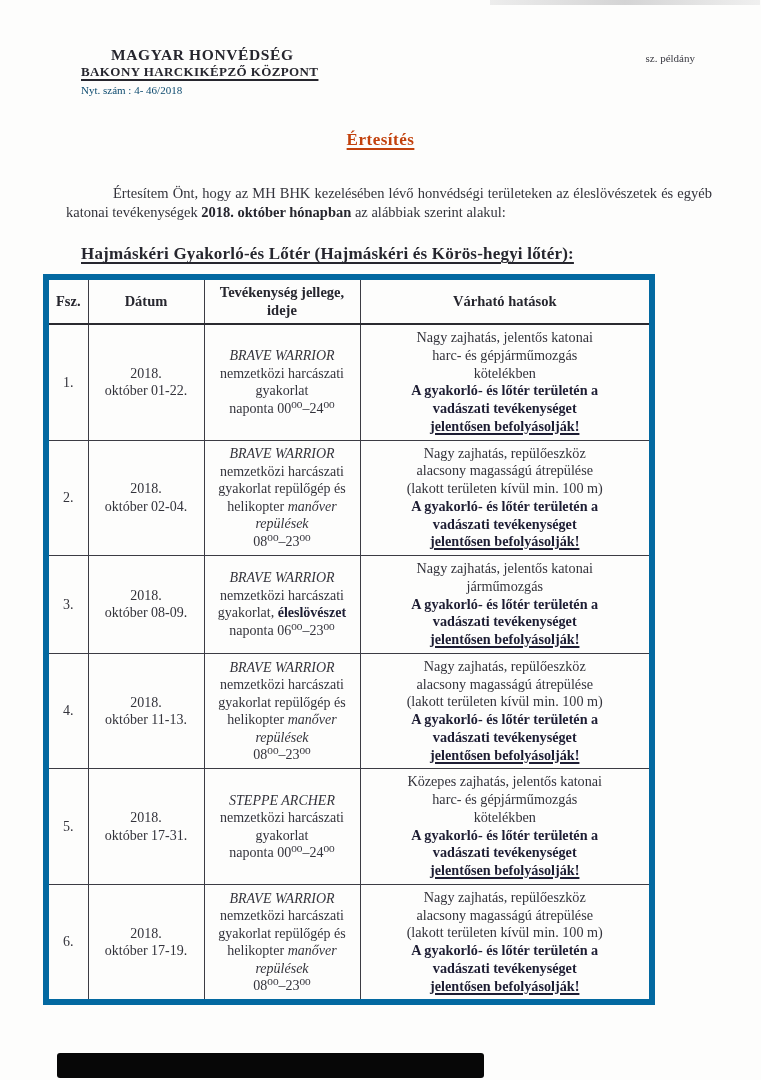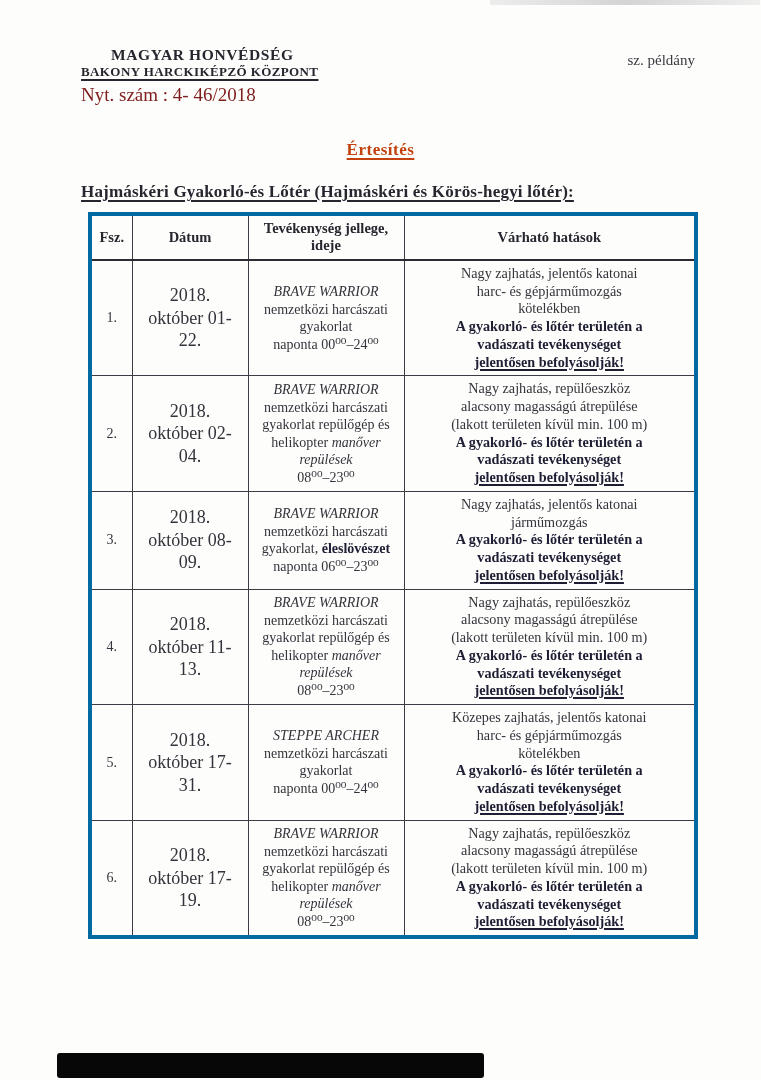--- a/index.html
+++ b/index.html
@@ -17,22 +17,22 @@
   .letterhead { position: relative; padding: 46px 66px 0 81px; }
   .org1 {
     font-weight: bold; font-size: 15.5px; letter-spacing: 0.6px;
     padding-left: 30px; color: #26262e;
   }
   .org2 {
     font-weight: bold; font-size: 13px; letter-spacing: 0.4px;
     text-decoration: underline; text-decoration-thickness: 1.5px;
     text-underline-offset: 3px; color: #26262e;
   }
-  .reg { font-size: 19px; margin-top: 4px; color: #7f1d1d; }
-  .copy { position: absolute; top: 52px; right: 66px; font-size: 15px; color: #3a3a42; }
+  .reg { font-size: 11px; margin-top: 4px; color: #0c4a6e; }
+  .copy { position: absolute; top: 52px; right: 66px; font-size: 11px; color: #3a3a42; }
 
   
   .title {
     margin: 34px 0 0 0; text-align: center;
     font-size: 17px; font-weight: bold; letter-spacing: 0.5px;
     text-decoration: underline; text-decoration-thickness: 1.5px;
     text-underline-offset: 3px; color: #c2410c;
   }
 
   
@@ -47,37 +47,37 @@
   .section {
     margin: 22px 0 10px 81px;
     font-size: 17px; font-weight: bold; letter-spacing: 0.2px;
     text-decoration: underline; text-decoration-thickness: 1.5px;
     text-underline-offset: 3px; color: #26262e;
   }
 
   
   table.sched {
     border-collapse: collapse; table-layout: fixed;
-    margin-left: 88px; width: 606px;
-    border: 4px solid #0369a1;
+    margin-left: 43px; width: 606px;
+    border: 6px solid #0369a1;
   }
   .sched th, .sched td {
     border: 1px solid #3c3c44;
     vertical-align: middle; text-align: center;
     padding: 4px 5px;
     font-size: 14px; line-height: 1.25;
     color: #33333b;
     overflow: hidden;
   }
   .sched th {
     font-weight: bold; font-size: 14.5px; color: #26262e;
     border-bottom: 2px solid #2a2a30; height: 34px; line-height: 1.2;
   }
   .sched td.c-num { font-size: 14px; }
-  .sched td.c-date { font-size: 18px; }
+  .sched td.c-date { font-size: 14px; }
   .sched td.c-act { font-size: 14px; }
   .sched td.c-eff { font-size: 14.2px; }
   .cellline { text-align: center; }
   .it { font-style: italic; text-align: right; }
   .bd { font-weight: bold; color: #1d1d33; }
   .ul { text-decoration: underline; text-decoration-thickness: 1.5px; text-underline-offset: 2px; }
 
   
   .scan-bar {
     position: absolute; left: 57px; top: 1053px;
@@ -96,20 +96,21 @@
 
   <div class="letterhead">
     <div class="org1">MAGYAR HONVÉDSÉG</div>
     <div class="org2">BAKONY HARCKIKÉPZŐ KÖZPONT</div>
     <div class="reg">Nyt. szám : 4- 46/2018</div>
     <div class="copy">sz. példány</div>
   </div>
 
   <div class="title">Értesítés</div>
 
+  <p class="intro"><span>Értesítem Önt, hogy az MH BHK kezelésében lévő honvédségi területeken az éleslövészetek és egyéb katonai tevékenységek </span><b>2018. október hónapban</b><span> az alábbiak szerint alakul:</span></p>
 
   <div class="section">Hajmáskéri Gyakorló-és Lőtér (Hajmáskéri és Körös-hegyi lőtér):</div>
 
   <table class="sched">
     <colgroup>
       <col style="width:42px">
         <col style="width:116px">
         <col style="width:156px">
         <col style="width:292px">
     </colgroup>

